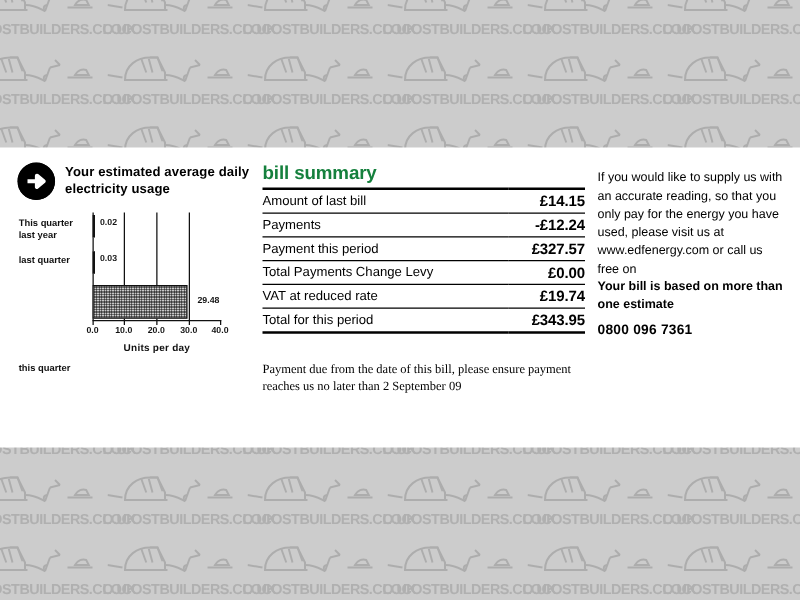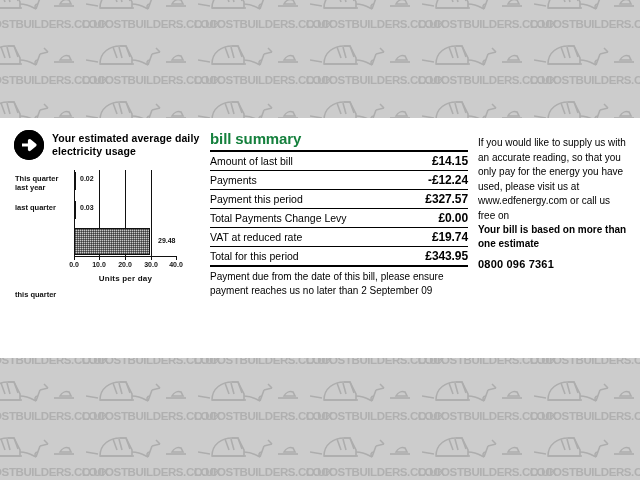--- a/index.html
+++ b/index.html
@@ -223,25 +223,26 @@
     color: #000;
     line-height: 13px;
   }
   #summary-table td.amount {
     text-align: right;
     font-weight: bold;
     font-size: 12px;
     letter-spacing: -0.1px;
   }
   #payment-note {
-    margin-top: 3px;
+    margin-top: 22px;
     font-size: 10px;
     line-height: 14px;
     color: #000;
     width: 258px;
+    font-family: Liberation Serif, serif;
   }
 
   
   #notice-panel {
     position: absolute;
     left: 478px;
     top: 18px;
     width: 150px;
   }
   #notice-heading {

